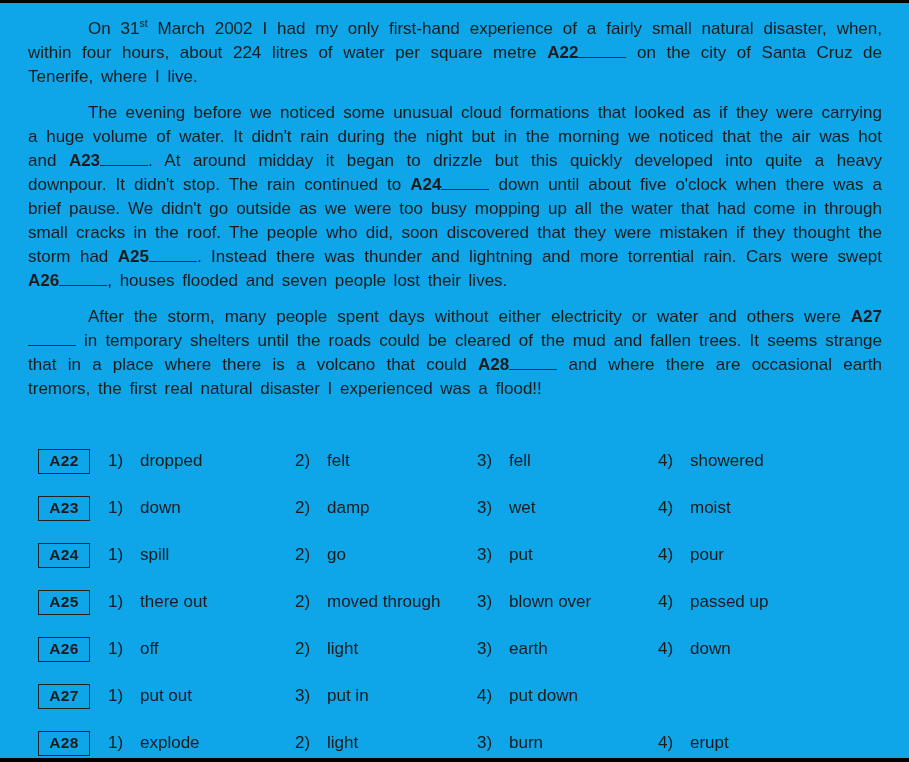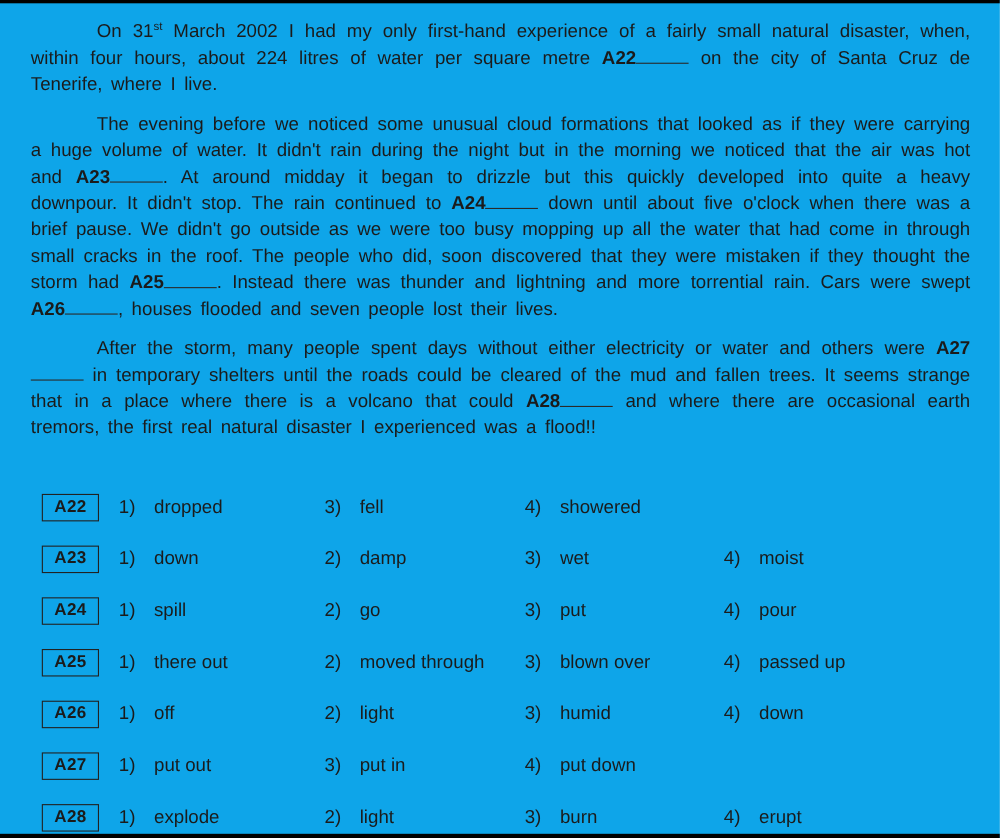--- a/index.html
+++ b/index.html
@@ -83,20 +83,21 @@
   <div class="passage" id="passage">
       <p class="para">On 31<sup>st</sup> March 2002 I had my only first-hand experience of a fairly small natural disaster, when, within four hours, about 224 litres of water per square metre <span class="blank-label">A22</span><span class="blank-line"></span> on the city of Santa Cruz de Tenerife, where I live.</p>
       <p class="para">The evening before we noticed some unusual cloud formations that looked as if they were carrying a huge volume of water. It didn't rain during the night but in the morning we noticed that the air was hot and <span class="blank-label">A23</span><span class="blank-line"></span>. At around midday it began to drizzle but this quickly developed into quite a heavy downpour. It didn't stop. The rain continued to <span class="blank-label">A24</span><span class="blank-line"></span> down until about five o'clock when there was a brief pause. We didn't go outside as we were too busy mopping up all the water that had come in through small cracks in the roof. The people who did, soon discovered that they were mistaken if they thought the storm had <span class="blank-label">A25</span><span class="blank-line"></span>. Instead there was thunder and lightning and more torrential rain. Cars were swept <span class="blank-label">A26</span><span class="blank-line"></span>, houses flooded and seven people lost their lives.</p>
       <p class="para">After the storm, many people spent days without either electricity or water and others were <span class="blank-label">A27</span><span class="blank-line"></span> in temporary shelters until the roads could be cleared of the mud and fallen trees. It seems strange that in a place where there is a volcano that could <span class="blank-label">A28</span><span class="blank-line"></span> and where there are occasional earth tremors, the first real natural disaster I experienced was a flood!!</p>
     </div>
 
   <div class="questions" id="questions">
       <div class="qrow">
         <div class="qbox">A22</div>
         <div class="opt"><span class="optnum">1)</span><span class="opttext">dropped</span></div>
+        <div class="opt"><span class="optnum">2)</span><span class="opttext">felt</span></div>
         <div class="opt"><span class="optnum">3)</span><span class="opttext">fell</span></div>
         <div class="opt"><span class="optnum">4)</span><span class="opttext">showered</span></div>
       </div>
       <div class="qrow">
         <div class="qbox">A23</div>
         <div class="opt"><span class="optnum">1)</span><span class="opttext">down</span></div>
         <div class="opt"><span class="optnum">2)</span><span class="opttext">damp</span></div>
         <div class="opt"><span class="optnum">3)</span><span class="opttext">wet</span></div>
         <div class="opt"><span class="optnum">4)</span><span class="opttext">moist</span></div>
       </div>
@@ -111,21 +112,21 @@
         <div class="qbox">A25</div>
         <div class="opt"><span class="optnum">1)</span><span class="opttext">there out</span></div>
         <div class="opt"><span class="optnum">2)</span><span class="opttext">moved through</span></div>
         <div class="opt"><span class="optnum">3)</span><span class="opttext">blown over</span></div>
         <div class="opt"><span class="optnum">4)</span><span class="opttext">passed up</span></div>
       </div>
       <div class="qrow">
         <div class="qbox">A26</div>
         <div class="opt"><span class="optnum">1)</span><span class="opttext">off</span></div>
         <div class="opt"><span class="optnum">2)</span><span class="opttext">light</span></div>
-        <div class="opt"><span class="optnum">3)</span><span class="opttext">humid</span></div>
+        <div class="opt"><span class="optnum">3)</span><span class="opttext">earth</span></div>
         <div class="opt"><span class="optnum">4)</span><span class="opttext">down</span></div>
       </div>
       <div class="qrow">
         <div class="qbox">A27</div>
         <div class="opt"><span class="optnum">1)</span><span class="opttext">put out</span></div>
         <div class="opt"><span class="optnum">3)</span><span class="opttext">put in</span></div>
         <div class="opt"><span class="optnum">4)</span><span class="opttext">put down</span></div>
       </div>
       <div class="qrow">
         <div class="qbox">A28</div>

